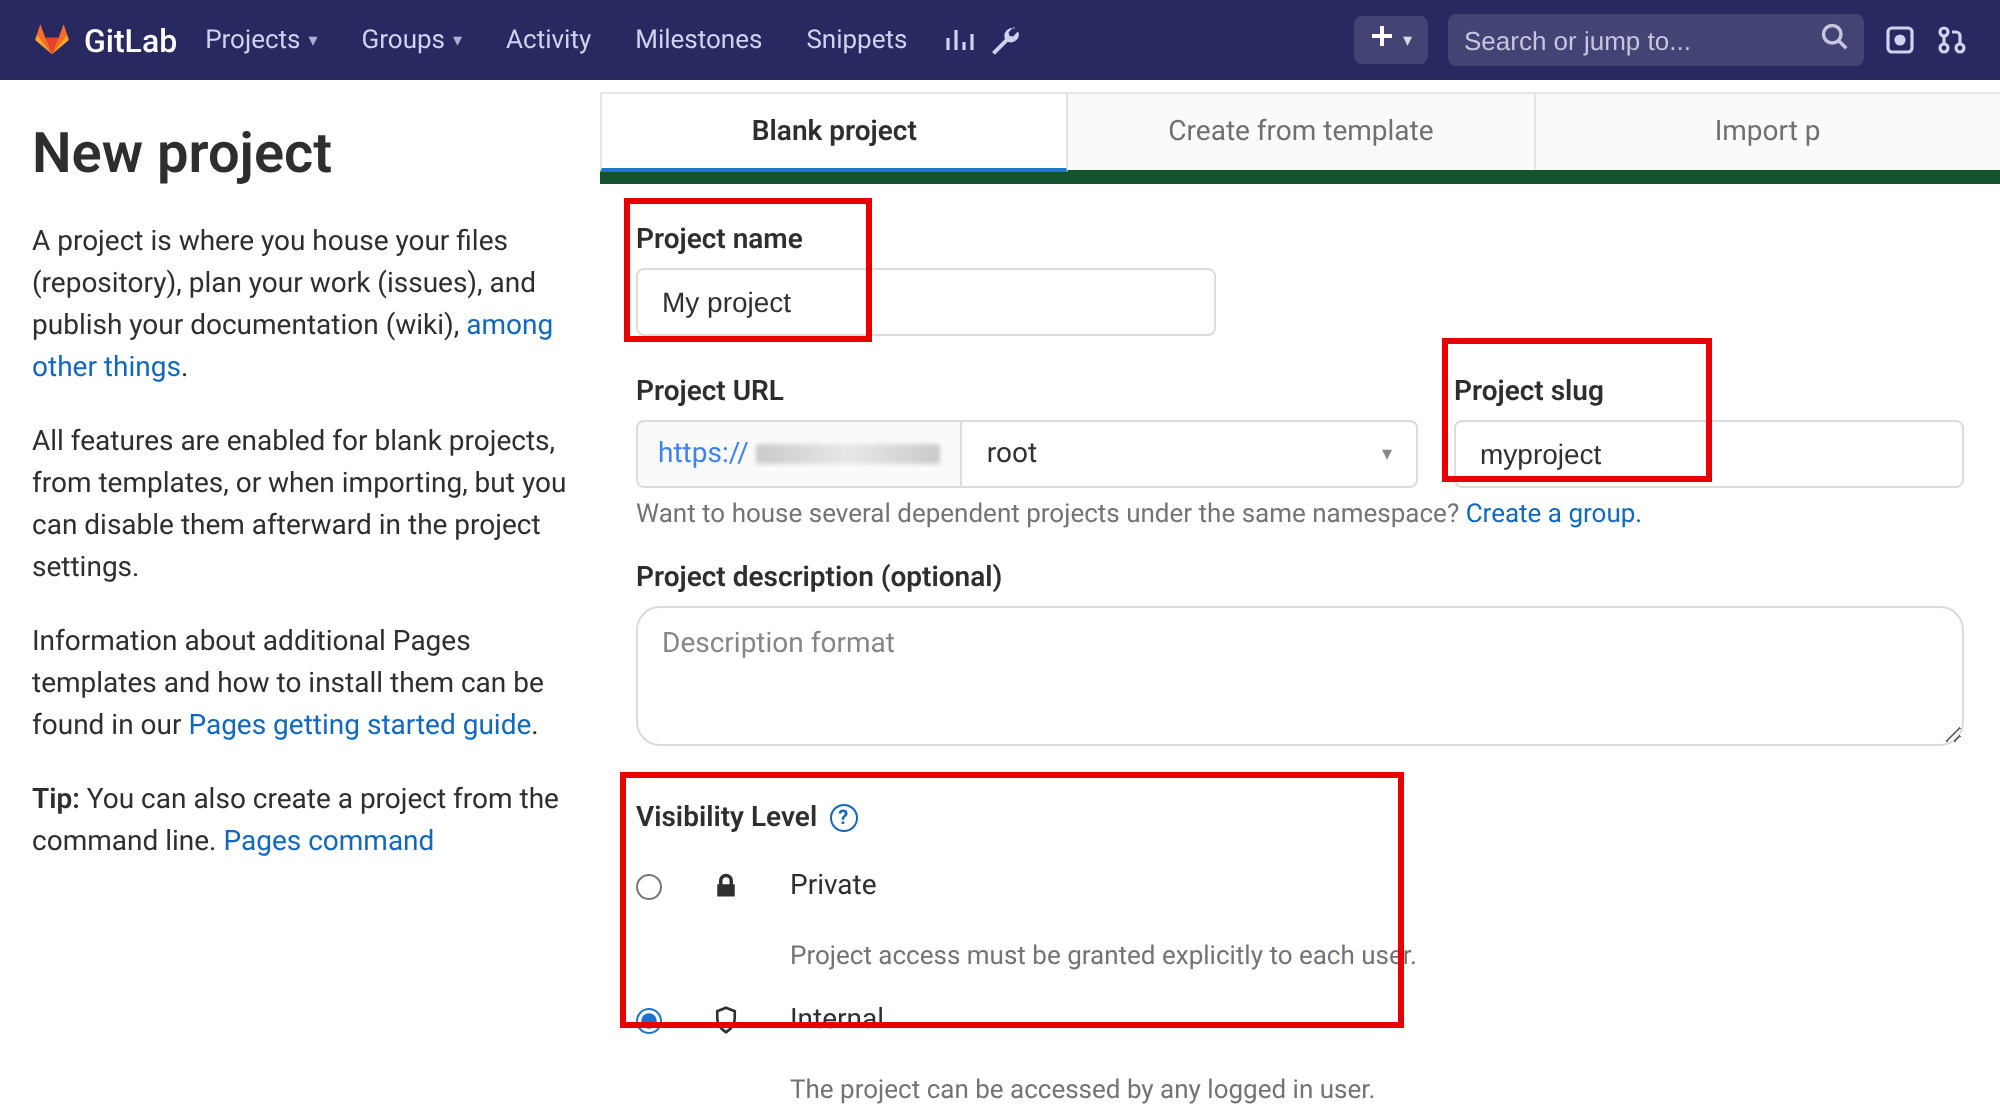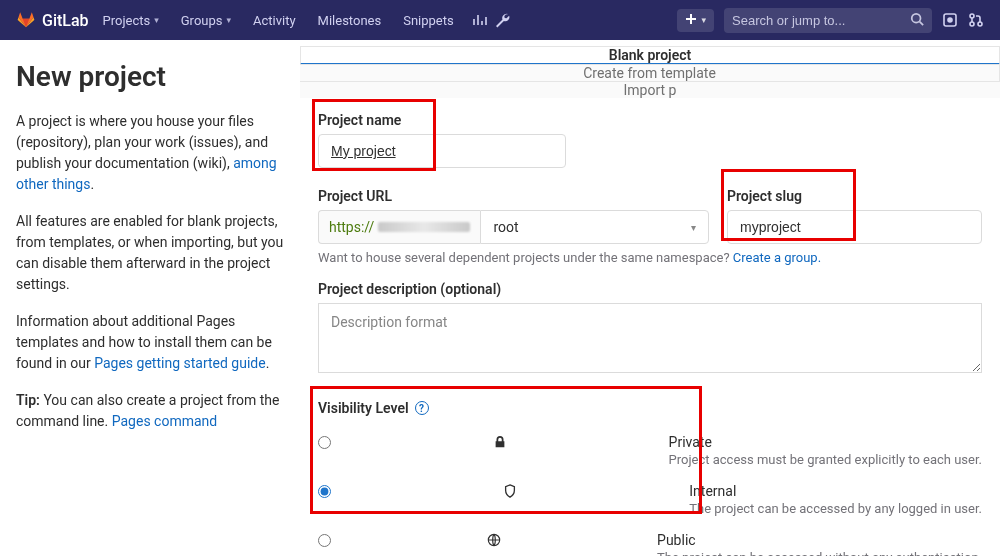--- a/index.html
+++ b/index.html
@@ -18,51 +18,51 @@
   .nav-icon { color: #d1d1f0; cursor: pointer; display: flex; align-items: center; }
   
   .page { display: flex; }
   .sidebar { width: 300px; padding: 20px 16px 20px 16px; }
   .sidebar h1 { font-size: 28px; font-weight: 600; color: #2e2e2e; margin-bottom: 18px; }
   .sidebar p { font-size: 14px; color: #2e2e2e; line-height: 1.5; margin-bottom: 16px; }
   .sidebar a { color: #1068bf; text-decoration: none; }
   .sidebar strong { font-weight: 600; }
   .main { flex: 1; padding: 0; }
   
-  .tabs { display: flex; height: 46px; border-bottom: 7px solid #14532d; margin-top: 6px; flex-direction: column; }
+  .tabs { display: flex; height: 46px; border-bottom: 7px solid #14532d; margin-top: 6px; }
   .tab { flex: 1; display: flex; align-items: center; justify-content: center; font-size: 14px; color: #707070; cursor: pointer; border-top: 1px solid #e5e5e5; border-right: 1px solid #e5e5e5; background: #fafafa; }
   .tab:first-child { border-left: 1px solid #e5e5e5; }
   .tab.active { color: #2e2e2e; font-weight: 600; background: #fff; border-bottom: 2px solid #1f75cb; margin-bottom: -1px; }
   .tab.third { border-right: none; }
   
   .form { padding: 20px 18px 0 18px; }
   .label { font-weight: 600; font-size: 14px; color: #2e2e2e; margin-bottom: 6px; display: block; }
   .text-input { width: 100%; height: 34px; border: 1px solid #dbdbdb; border-radius: 4px; padding: 0 12px; font-size: 14px; color: #303030; outline: none; }
   .text-input::placeholder { color: #868686; }
   .row-name { margin-bottom: 20px; }
-  .row-name .text-input { width: 248px; text-decoration: underline; }
+  .row-name .text-input { width: 290px; }
   .url-row { display: flex; gap: 18px; margin-bottom: 6px; }
   .url-col { flex: 1; }
   .slug-col { width: 255px; }
   .url-group { display: flex; height: 34px; }
-  .url-prefix { border: 1px solid #dbdbdb; border-right: none; border-radius: 4px 0 0 4px; background: #fafafa; padding: 0 10px; display: flex; align-items: center; color: #4d7c0f; font-size: 14px; gap: 4px; }
+  .url-prefix { border: 1px solid #dbdbdb; border-right: none; border-radius: 4px 0 0 4px; background: #fafafa; padding: 0 10px; display: flex; align-items: center; color: #3b82f6; font-size: 14px; gap: 4px; }
   .url-blur { display: inline-block; width: 92px; height: 10px; background: linear-gradient(90deg,#c9c9c9,#e8e8e8,#c9c9c9); border-radius: 2px; filter: blur(1px); }
   .url-select { flex: 1; border: 1px solid #dbdbdb; border-radius: 0 4px 4px 0; background: #fff; padding: 0 12px; display: flex; align-items: center; justify-content: space-between; color: #303030; font-size: 14px; cursor: pointer; }
   .helper { font-size: 13px; color: #737278; margin-bottom: 16px; }
   .helper a { color: #1068bf; text-decoration: none; }
-  .desc-area { width: 100%; min-height: 70px; border: 1px solid #dbdbdb; border-radius: 0; padding: 10px 12px; font-size: 14px; color: #303030; font-family: inherit; resize: vertical; outline: none; }
+  .desc-area { width: 100%; min-height: 70px; border: 1px solid #dbdbdb; border-radius: 12px; padding: 10px 12px; font-size: 14px; color: #303030; font-family: inherit; resize: vertical; outline: none; }
   .desc-area::placeholder { color: #868686; }
   .section-vis { margin-top: 24px; }
   .vis-title { font-weight: 600; font-size: 14px; display: flex; align-items: center; gap: 6px; margin-bottom: 12px; }
   .help-icon { width: 14px; height: 14px; border: 1.5px solid #1068bf; color: #1068bf; border-radius: 50%; display: inline-flex; align-items: center; justify-content: center; font-size: 10px; font-weight: 700; cursor: pointer; }
-  .vis-option { display: flex; align-items: flex-start; gap: 24px; padding: 6px 0 10px 0; justify-content: space-between; }
+  .vis-option { display: flex; align-items: flex-start; gap: 24px; padding: 6px 0 10px 0; }
   .vis-radio { margin-top: 2px; accent-color: #1f75cb; }
   .vis-icon { width: 16px; display: flex; justify-content: center; margin-top: 1px; }
   .vis-body .vis-label { font-size: 14px; color: #2e2e2e; }
-  .vis-body .vis-desc { font-size: 13px; color: #737278; margin-top: 2px; }
+  .vis-body .vis-desc { font-size: 13px; color: #737278; margin-top: 20px; }
   
   .hl { position: absolute; border: 3px solid #e80000; pointer-events: none; }
 </style>
 </head>
 <body>
 
 <div class="navbar">
   <div class="navbar-left">
     <span class="brand">
       <span>

